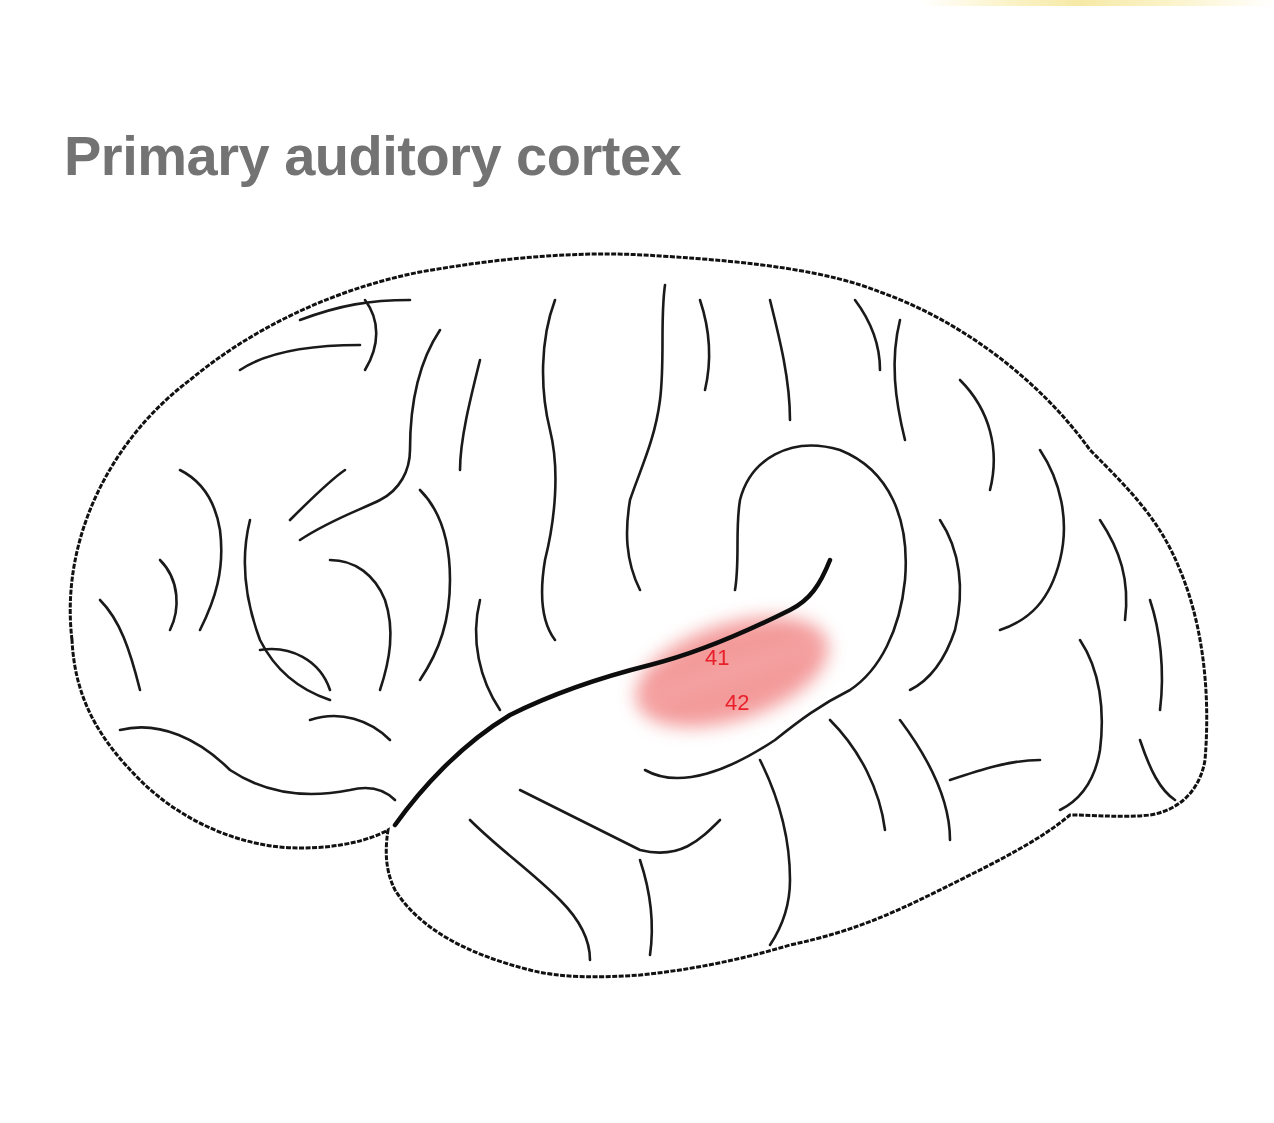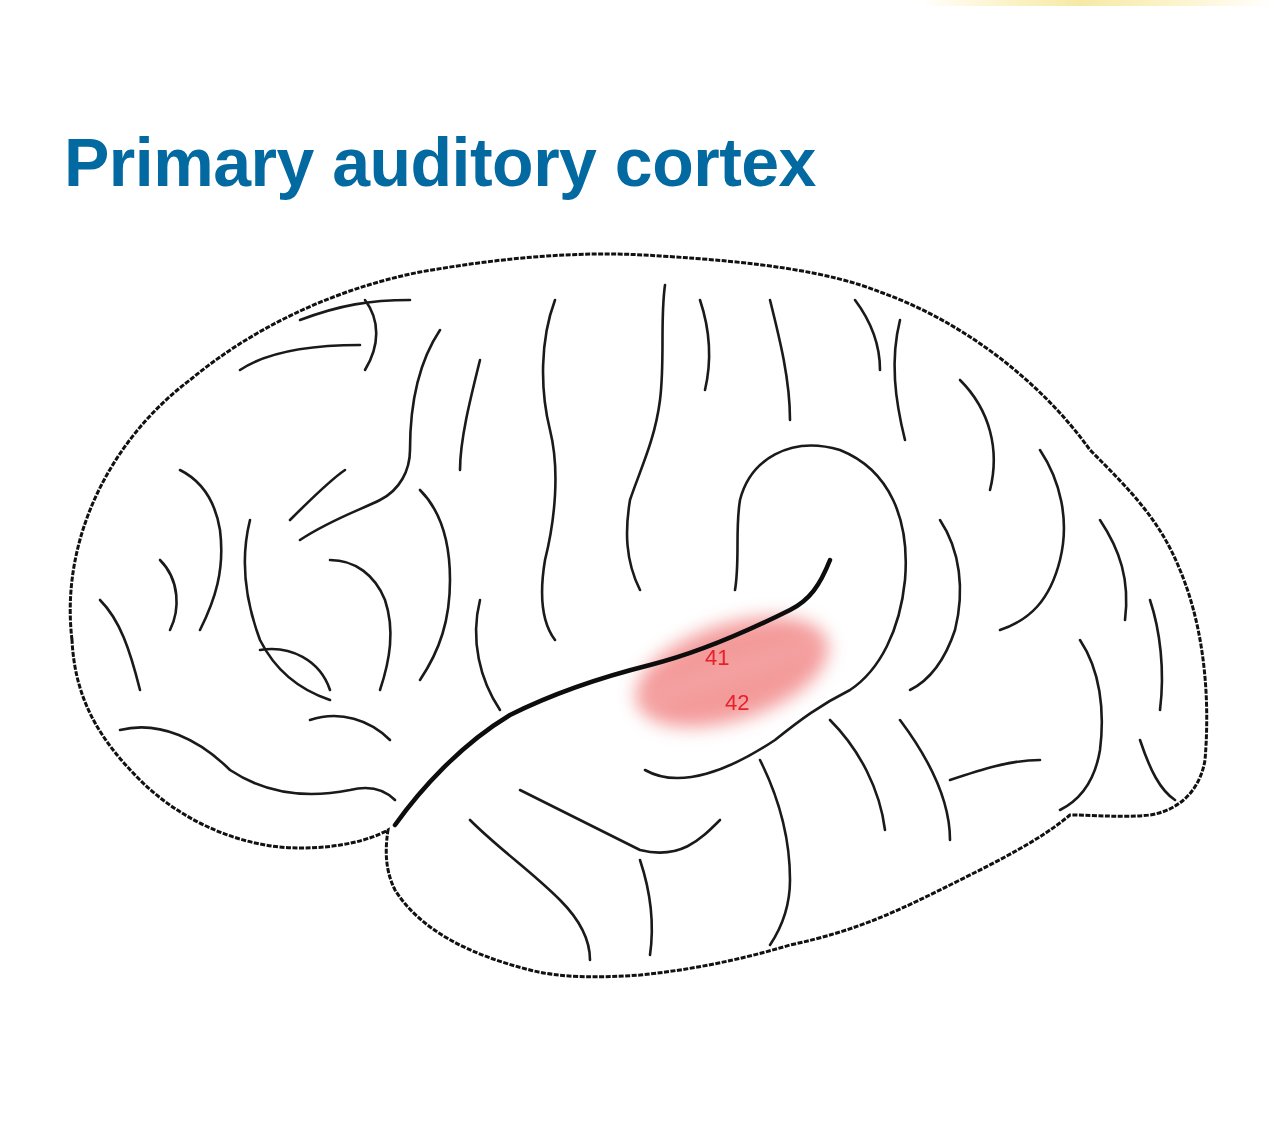--- a/index.html
+++ b/index.html
@@ -1,20 +1,20 @@
 <!DOCTYPE html>
 <html><head>
 <meta charset="utf-8">
 <style>
   html, body { margin:0; padding:0; background:#ffffff; }
   body { width:1274px; height:1123px; position:relative; overflow:hidden; font-family:"Liberation Sans", sans-serif; }
   .top-strip { position:absolute; left:920px; top:0; width:354px; height:6px;
     background:linear-gradient(90deg, rgba(255,250,220,0) 0%, #fbf3c8 25%, #f6e9a6 45%, #fbf3c8 70%, rgba(255,250,220,0) 100%); }
   .title { position:absolute; left:64px; top:128px; margin:0; font-family:"Liberation Sans", sans-serif;
-    font-weight:700; font-size:68px; letter-spacing:-0.5px; color:#0369a1; line-height:1; }
+    font-weight:700; font-size:56px; letter-spacing:-0.5px; color:#737373; line-height:1; }
   .brain { position:absolute; left:0; top:0; width:1274px; height:1123px; }
   .brain .outline { fill:#ffffff; stroke:#111; stroke-width:3; stroke-dasharray:5 1.5; }
   .brain .sulcus { fill:none; stroke:#1a1a1a; stroke-width:2.6; stroke-linecap:round; stroke-linejoin:round; }
   .brain .sulcus-major { fill:none; stroke:#0d0d0d; stroke-width:4.5; stroke-linecap:round; stroke-linejoin:round; }
   .area-label { font-family:"Liberation Sans", sans-serif; font-size:22px; fill:#e8202a; }
 </style>
 </head>
 <body>
 
 <div class="top-strip"></div>

